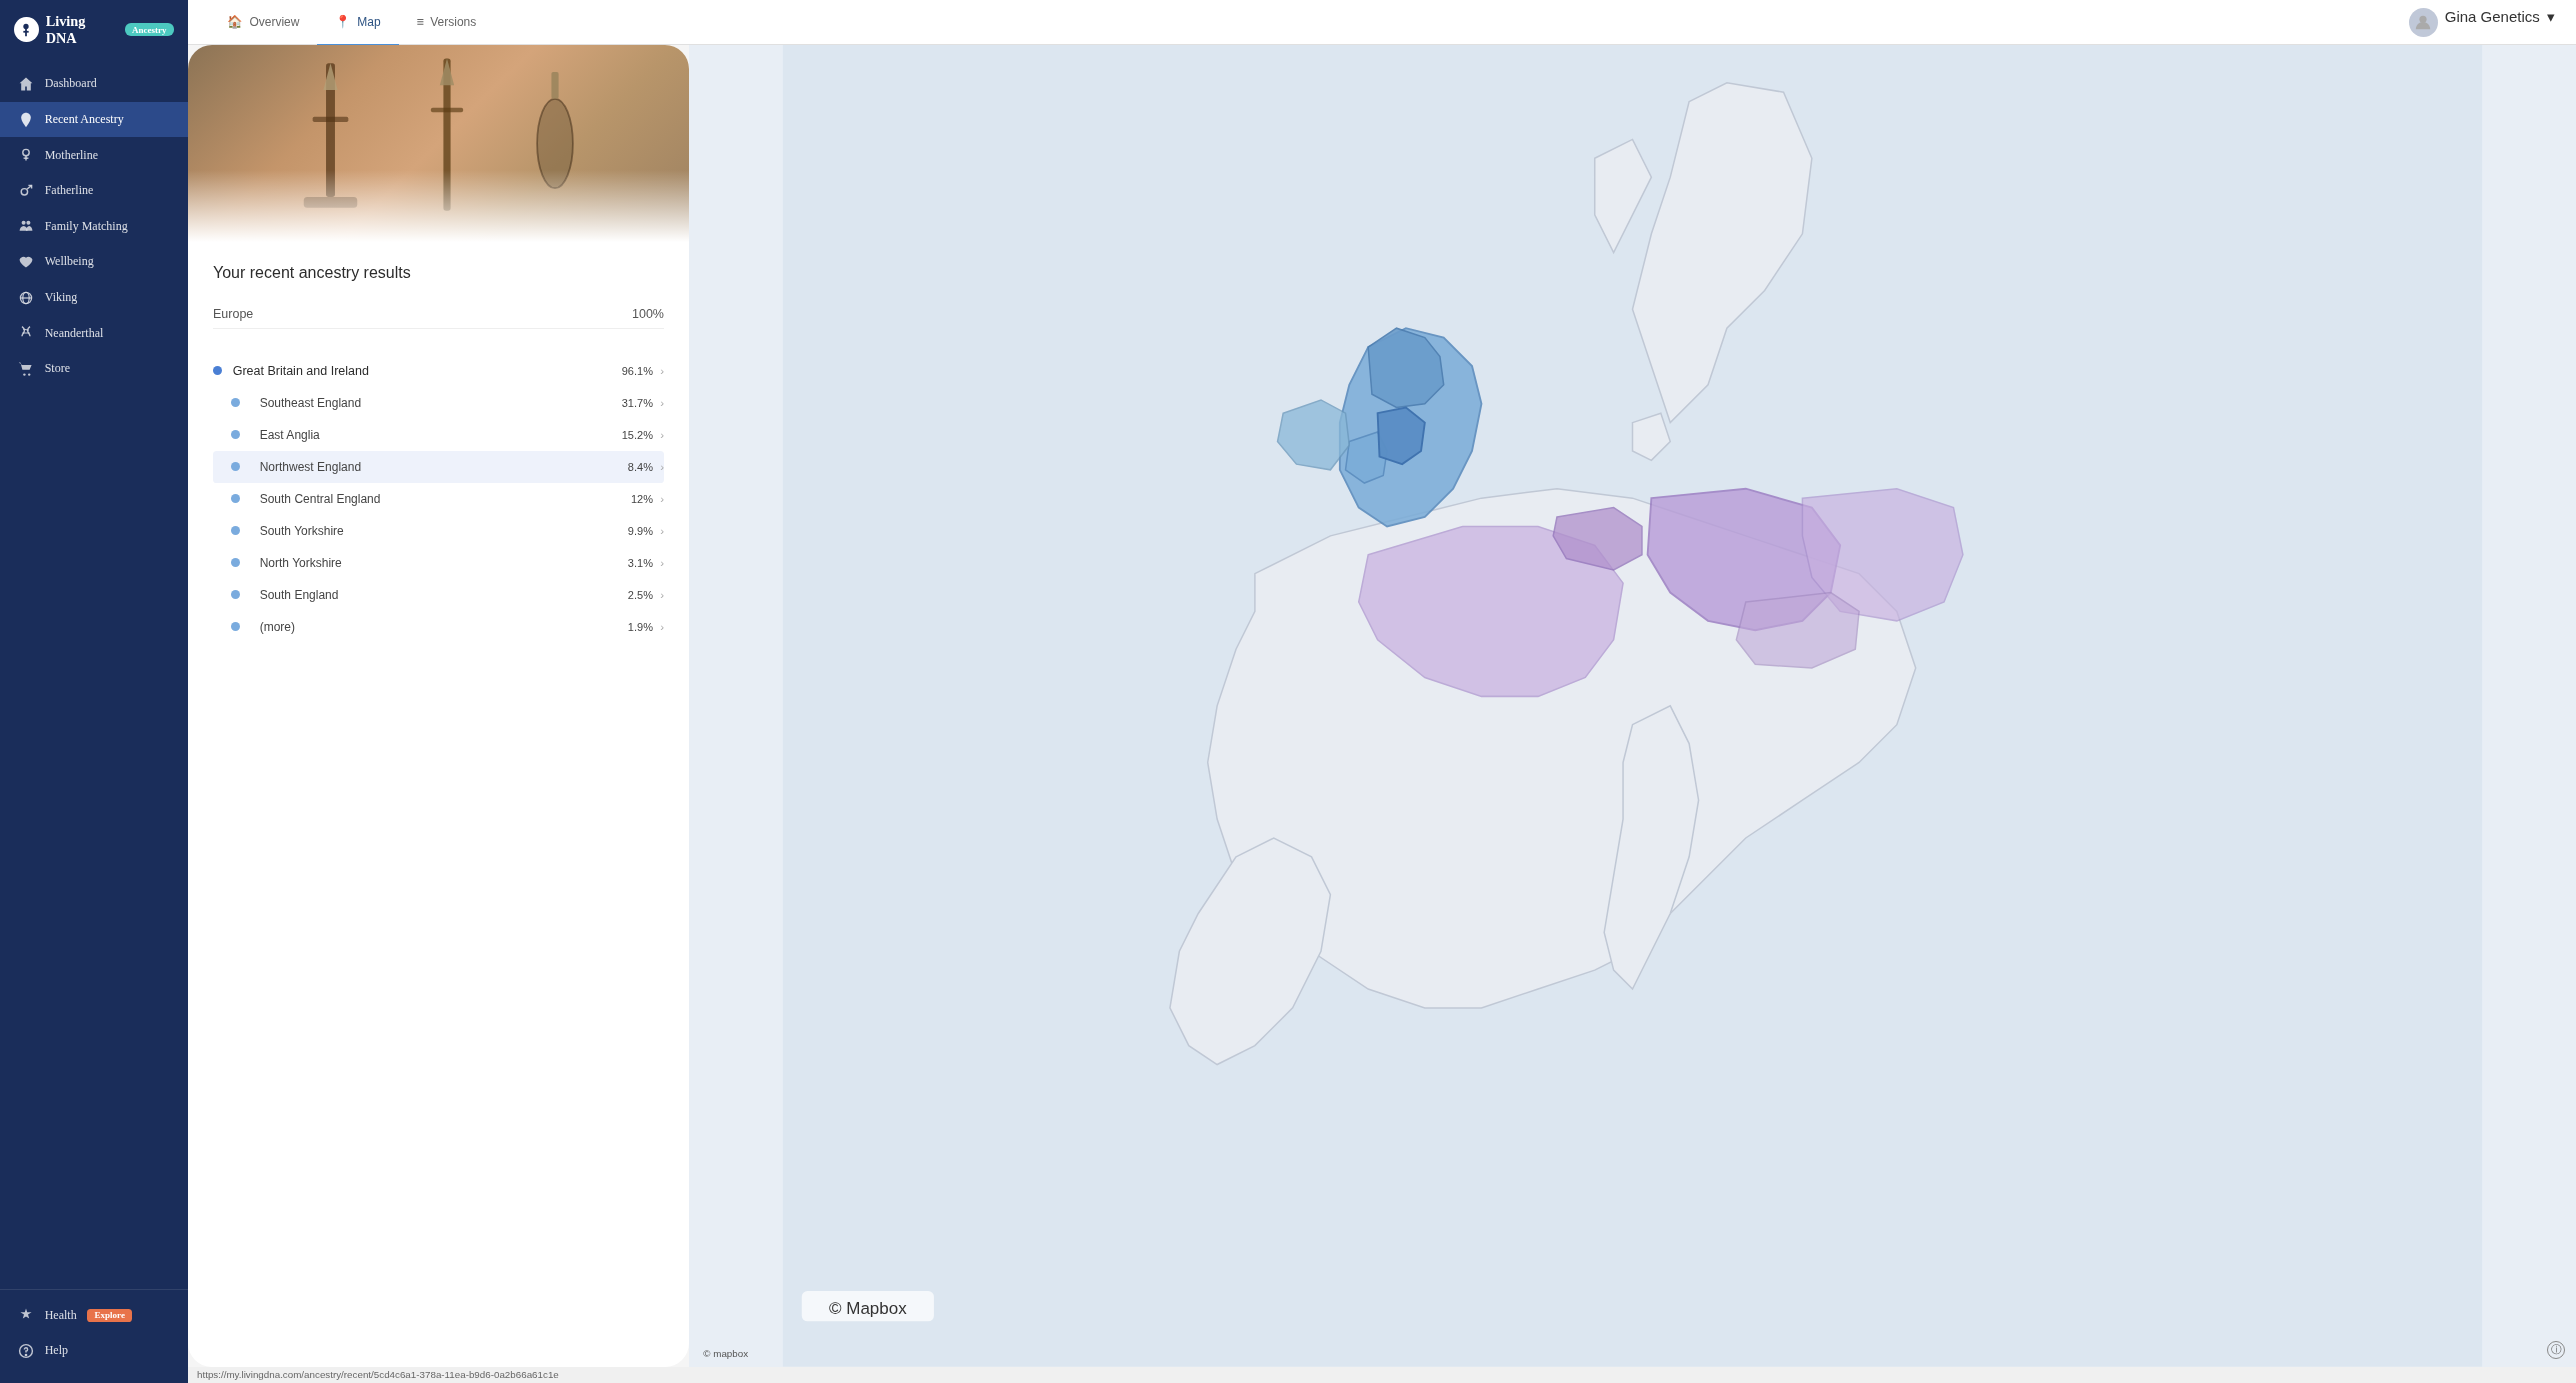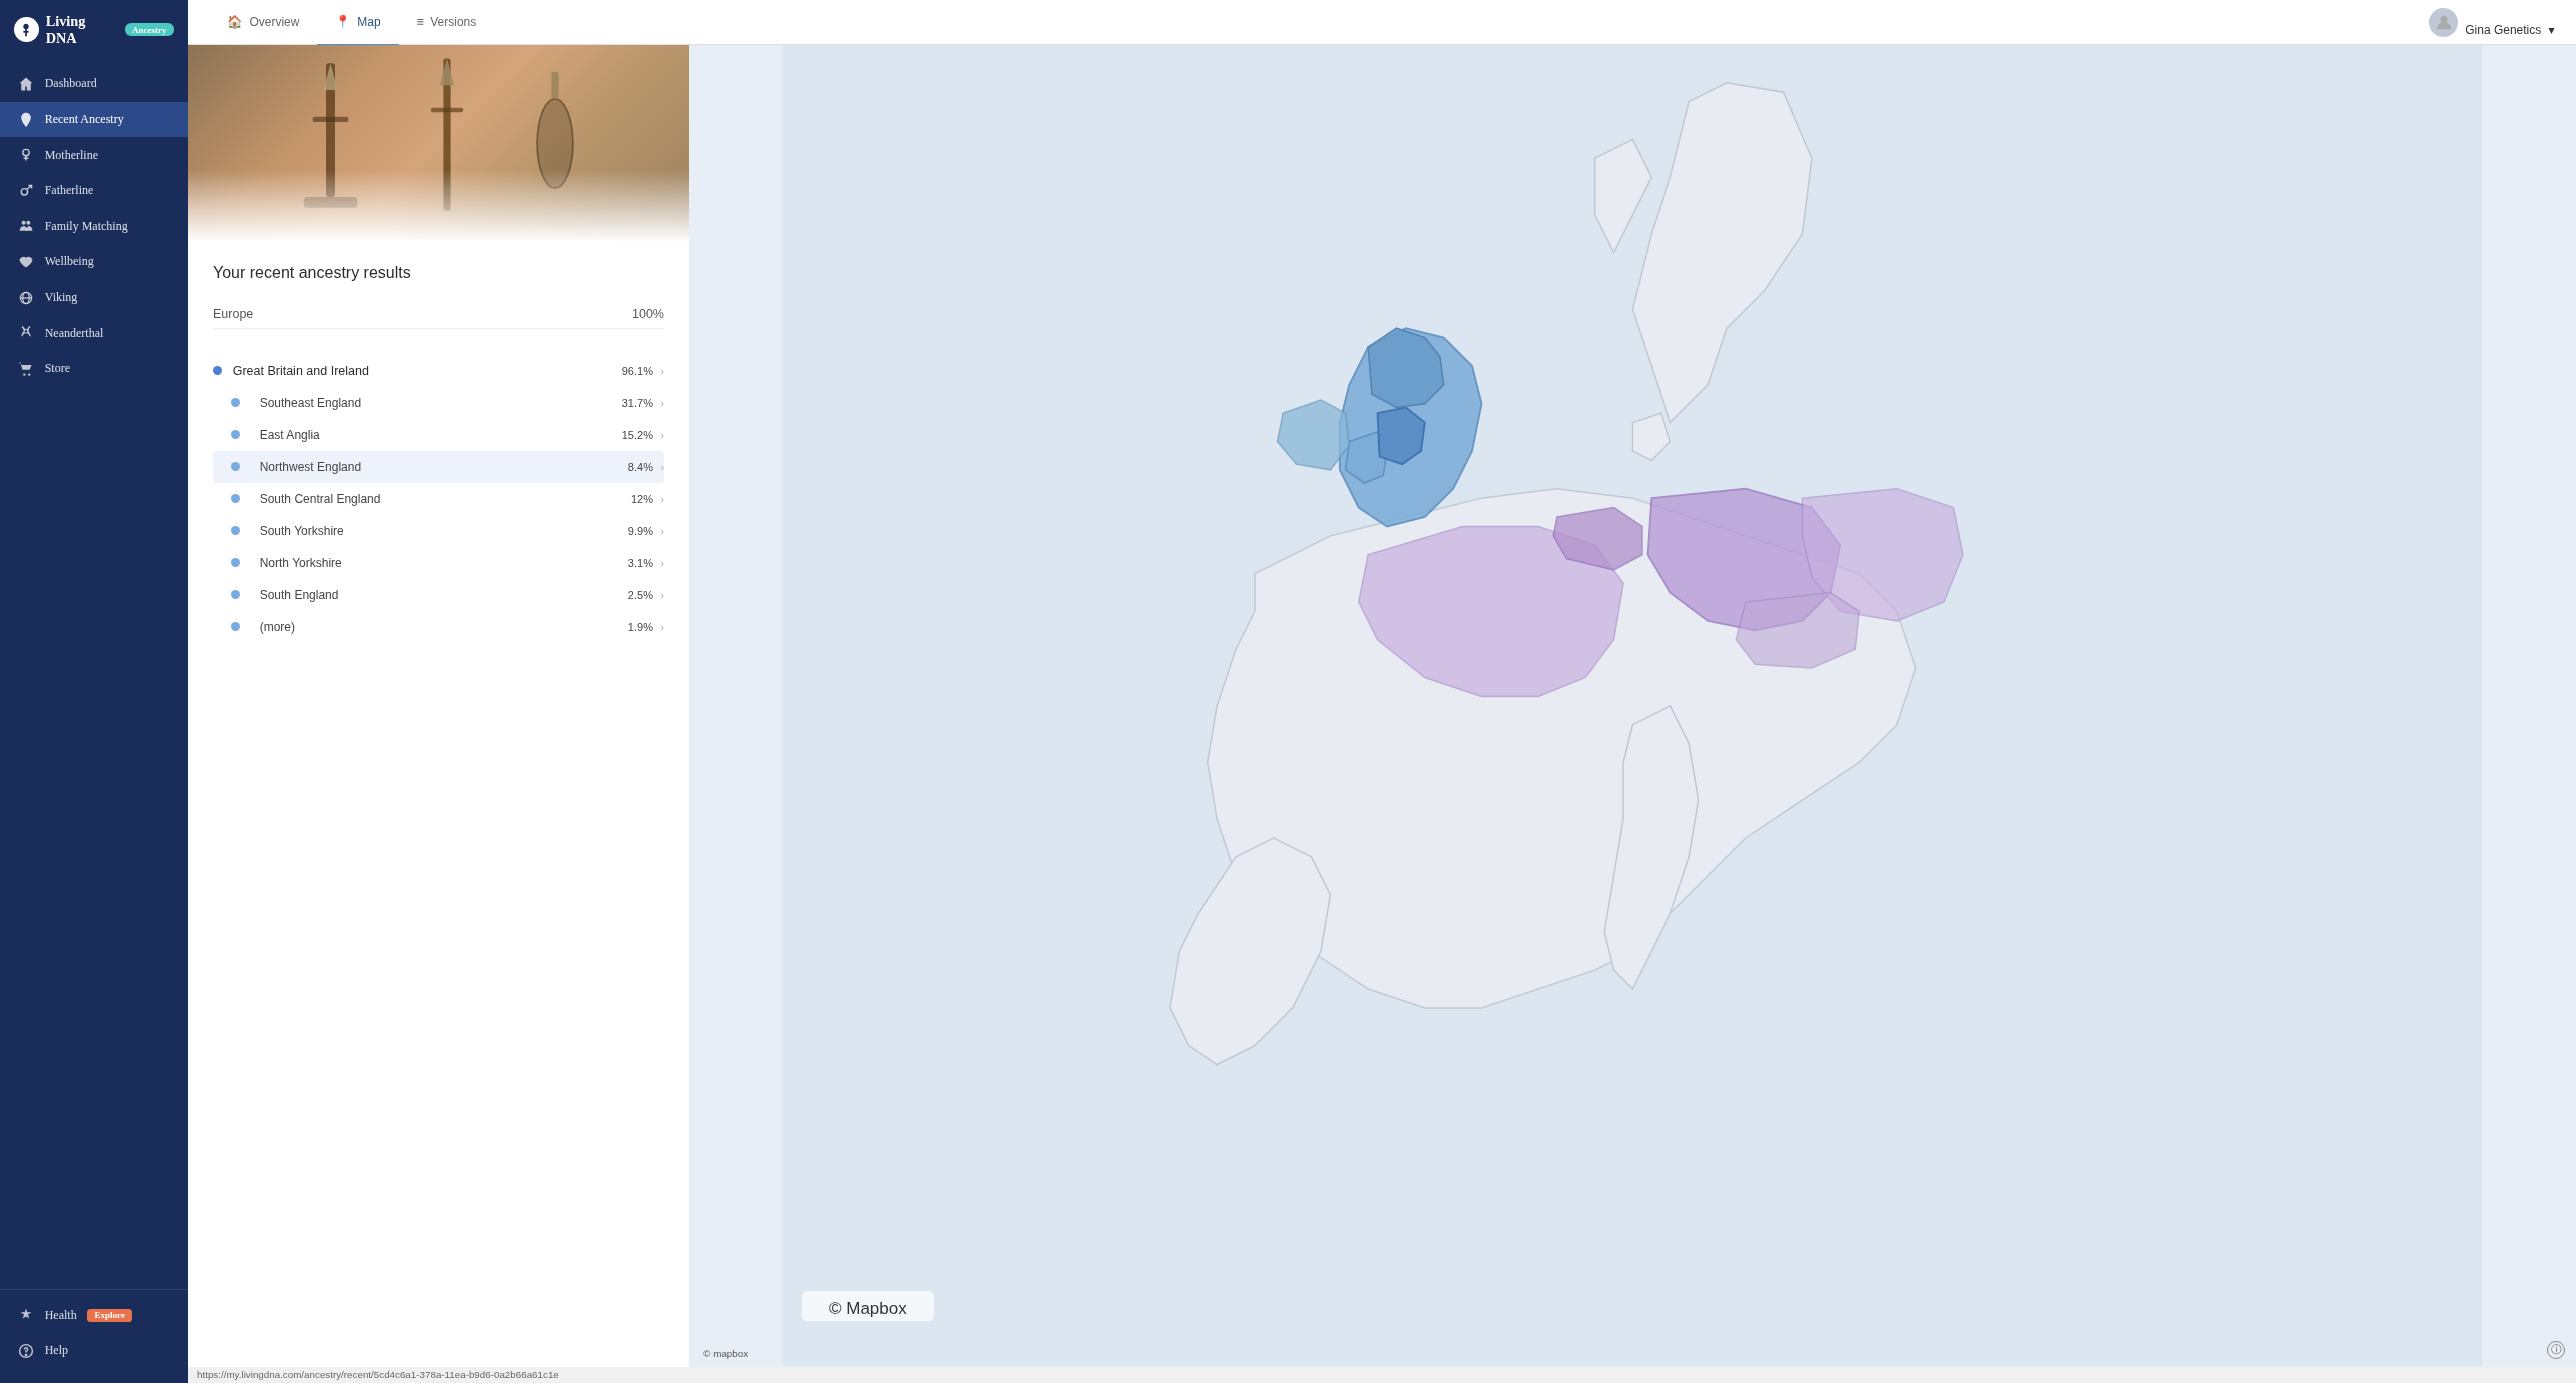--- a/index.html
+++ b/index.html
@@ -92,21 +92,21 @@
       height: 45px;
       cursor: pointer;
       font-size: 12px;
       color: #666;
       border-bottom: 1.8px solid transparent;
       margin-bottom: -0.9px;
     }
     .topnav-tab.active { color: #2c5282; border-bottom: 1.8px solid #4a90d9; }
     .topnav-tab-icon { font-size: 12.5px; }
     .topnav-user {
-      display: flex; align-items: flex-end; gap: 7.2px; cursor: pointer; color: #333; font-size: 12px;
+      display: flex; align-items: flex-start; gap: 7.2px; cursor: pointer; color: #333; font-size: 15px;
     }
     .user-avatar {
       width: 29px; height: 29px; border-radius: 50%; background: #c0c8d8;
       display: flex; align-items: center; justify-content: center; font-size: 14.3px; color: #777;
     }
 
     
     .content {
       flex: 1;
       display: flex;
@@ -114,20 +114,21 @@
     }
 
     
     .left-panel {
       width: 501px;
       min-width: 501px;
       background: white;
       overflow-y: auto;
       display: flex;
       flex-direction: column;
+      border-radius: 24px;
     }
 
     .hero-image {
       width: 100%;
       height: 197px;
       background: linear-gradient(135deg, #8b7355 0%, #c4956a 30%, #d4a47a 50%, #b8956a 70%, #9b8060 100%);
       position: relative;
       overflow: hidden;
       flex-shrink: 0;
     }

